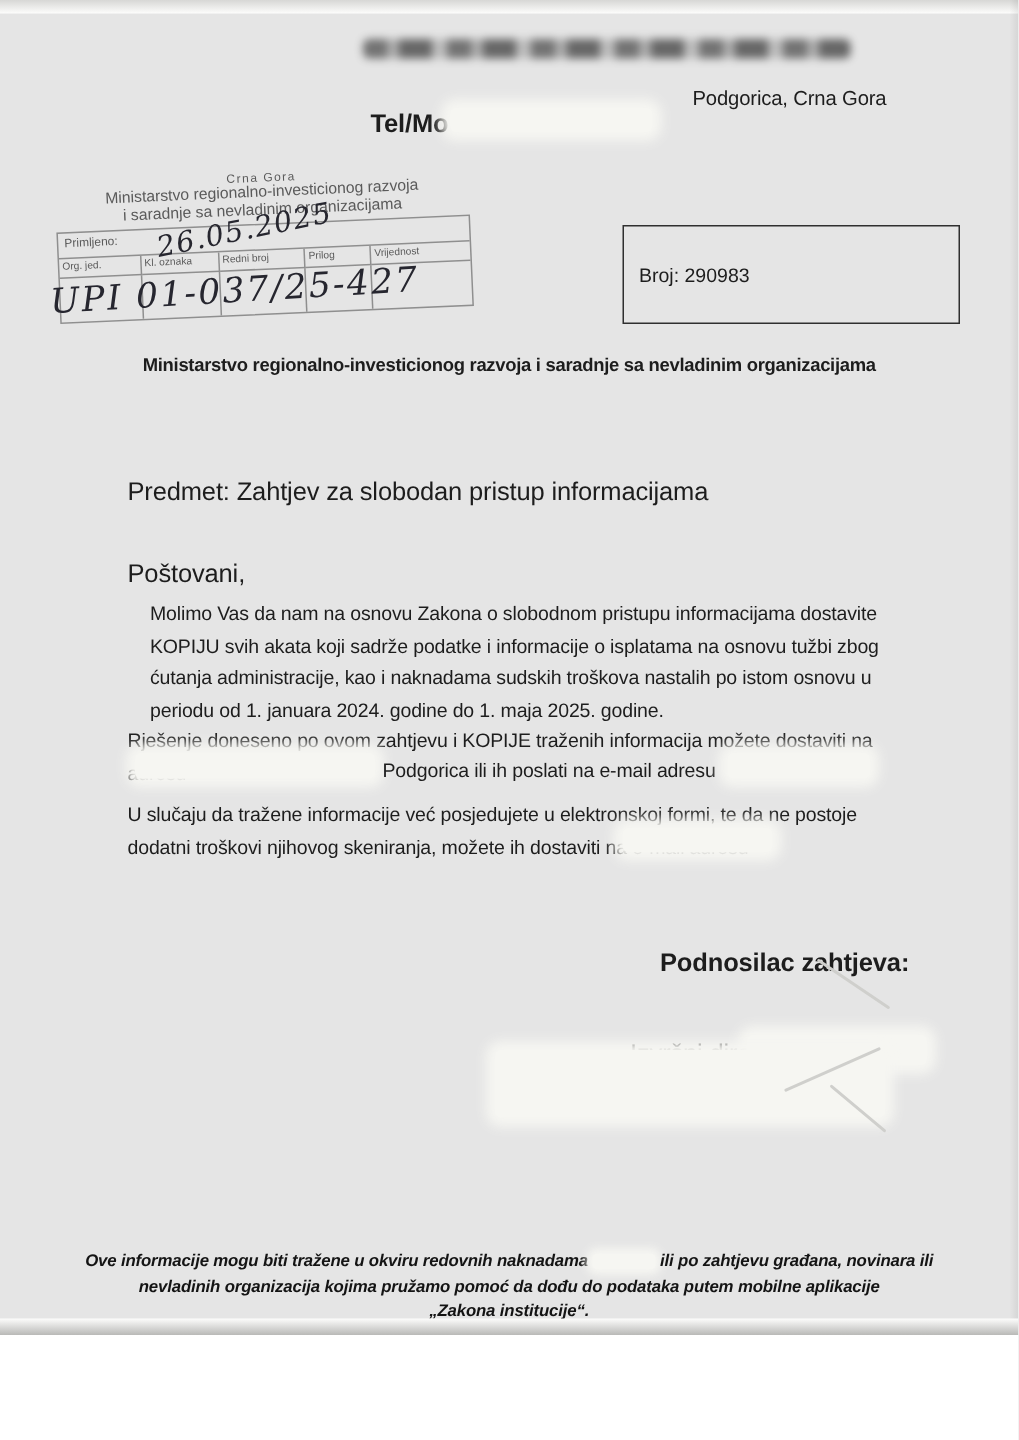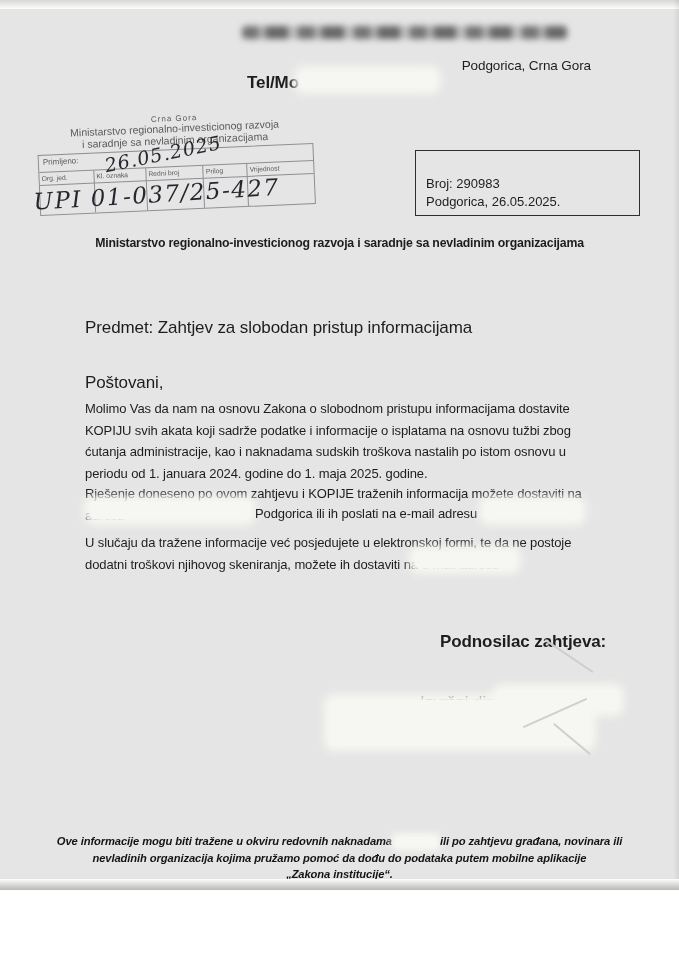--- a/index.html
+++ b/index.html
@@ -63,21 +63,21 @@
   }
 
   .recipient-title{
     position:absolute;left:40px;right:40px;top:236px;
     text-align:center;font-weight:bold;font-size:12.3px;letter-spacing:-0.2px;
   }
   .subject-line{top:317px;left:85px;}
   .salutation{top:372px;left:85px;}
   .paragraph{position:absolute;left:85px;width:515px;font-size:13px;
     line-height:21.5px;letter-spacing:-0.1px;}
-  .p1{top:398px;}
+  .p1{top:398px;margin-left:15px;}
   .p2a{top:483px;}
   .p2b{top:503px;left:255px;width:auto;}
   .p3{top:532px;}
 
   .signer-label{top:631px;left:440px;font-weight:bold;text-align:right;}
   .signer-role{top:692px;left:420px;}
 
   .scribble{position:absolute;background:#cfcfcc;border-radius:2px;}
   .s1{left:540px;top:655px;width:58px;height:2px;transform:rotate(34deg);}
   .s2{left:520px;top:712px;width:70px;height:2px;transform:rotate(-24deg);}
@@ -125,21 +125,20 @@
         <div class="stamp-cell c4"></div>
         <div class="stamp-cell c5"></div>
       </div>
     </div>
     <div class="hand hand-date">26.05.2025</div>
     <div class="hand hand-case">UPI 01-037/25-427</div>
   </div>
 
   <div class="ref-box">
     <div>Broj: 290983</div>
-    <div>Podgorica, 26.05.2025.</div>
   </div>
 
   <div class="recipient-title">Ministarstvo regionalno-investicionog razvoja i saradnje sa nevladinim organizacijama</div>
 
   <div class="txt subject-line">Predmet: Zahtjev za slobodan pristup informacijama</div>
 
   <div class="txt salutation">Poštovani,</div>
 
   <div class="paragraph p1">Molimo Vas da nam na osnovu Zakona o slobodnom pristupu informacijama dostavite KOPIJU svih akata koji sadrže podatke i informacije o isplatama na osnovu tužbi zbog ćutanja administracije, kao i naknadama sudskih troškova nastalih po istom osnovu u periodu od 1. januara 2024. godine do 1. maja 2025. godine.</div>
 

